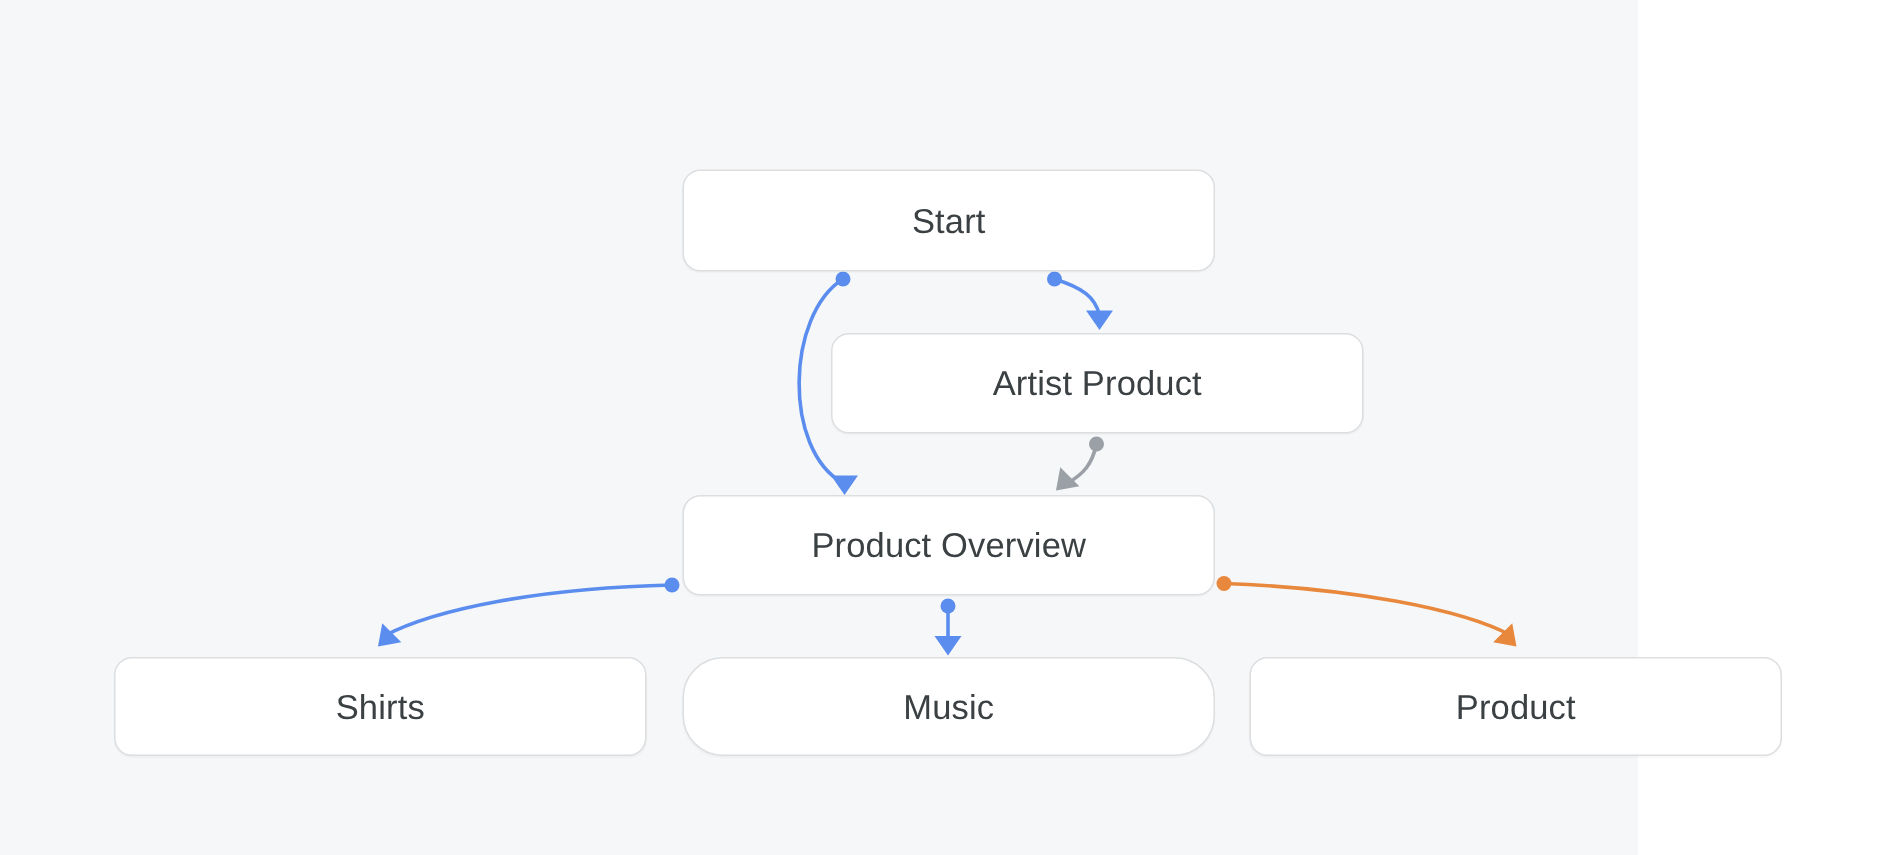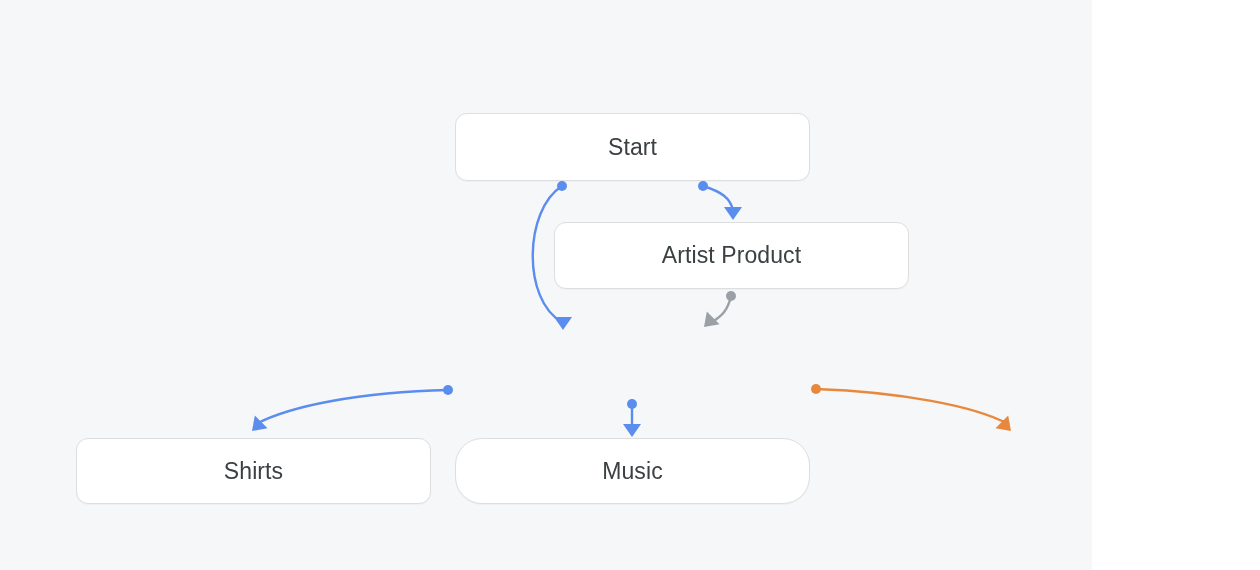--- a/index.html
+++ b/index.html
@@ -87,23 +87,29 @@
     </svg>
 
   <div class="node" id="node-start" style="left: 455px; top: 113px; width: 355px; height: 68px; background: rgb(255, 255, 255); border-color: rgb(220, 222, 224);">
     <span class="node-label" style="color: rgb(59, 64, 67);">Start</span>
   </div>
 
   <div class="node" id="node-artist-overview" style="left: 554px; top: 222px; width: 355px; height: 67px; background: rgb(255, 255, 255); border-color: rgb(220, 222, 224);">
     <span class="node-label" style="color: rgb(59, 64, 67);">Artist Product</span>
   </div>
 
+  <div class="node" id="node-product-overview" style="left: 455px; top: 330px; width: 355px; height: 67px; background: rgb(255, 255, 255); border-color: rgb(220, 222, 224);">
+    <span class="node-label" style="color: rgb(59, 64, 67);">Product Overview</span>
+  </div>
 
   <div class="node" id="node-shirts" style="left: 76px; top: 438px; width: 355px; height: 66px; background: rgb(255, 255, 255); border-color: rgb(220, 222, 224);">
     <span class="node-label" style="color: rgb(59, 64, 67);">Shirts</span>
   </div>
 
   <div class="node" id="node-music" style="left: 455px; top: 438px; width: 355px; height: 66px; background: rgb(255, 255, 255); border-color: rgb(220, 222, 224); border-radius: 27px;">
     <span class="node-label" style="color: rgb(59, 64, 67);">Music</span>
   </div>
 
+  <div class="node" id="node-product" style="left: 833px; top: 438px; width: 355px; height: 66px; background: rgb(255, 255, 255); border-color: rgb(220, 222, 224);">
+    <span class="node-label" style="color: rgb(59, 64, 67);">Product</span>
+  </div>
 
 </div>
 
 </body></html>

